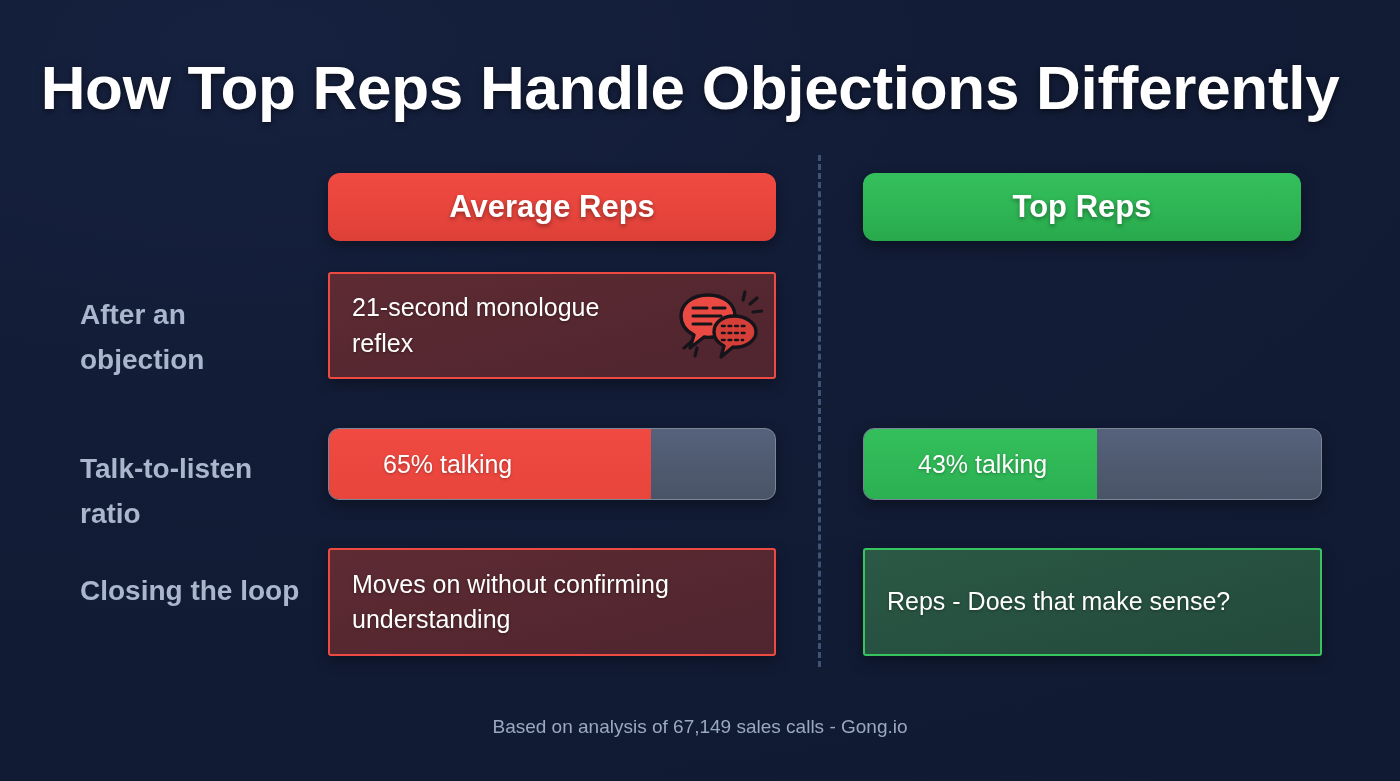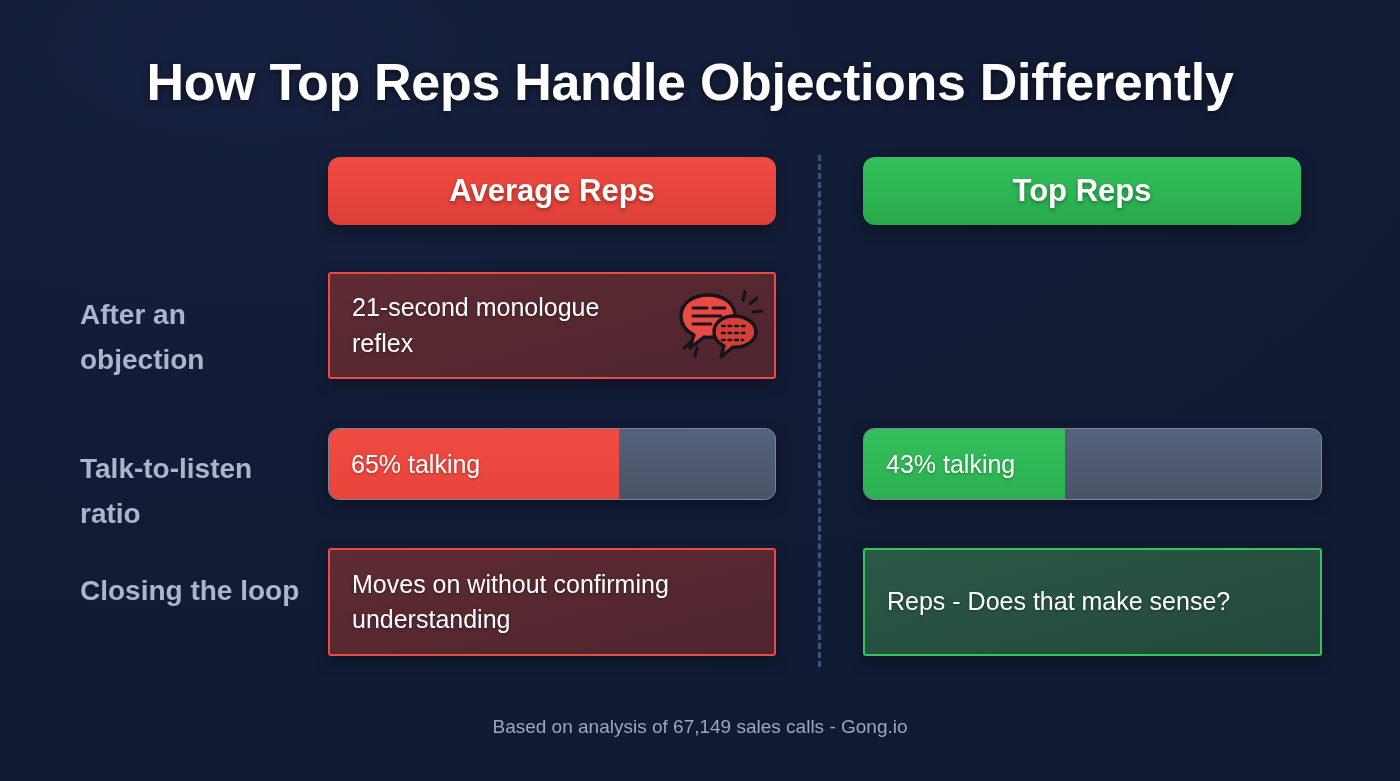--- a/index.html
+++ b/index.html
@@ -25,21 +25,21 @@
     overflow: hidden;
   }
 
   
   .title {
     position: absolute;
     top: 52px;
     left: 0;
     width: 1380px;
     text-align: center;
-    font-size: 52px;
+    font-size: 62px;
     font-weight: bold;
     letter-spacing: -0.3px;
     color: #ffffff;
     text-shadow: 0 2px 6px rgba(0,0,0,0.55);
   }
 
   
   .divider {
     position: absolute;
     left: 818px;
@@ -56,20 +56,21 @@
     height: 68px;
     border-radius: 12px;
     display: flex;
     align-items: center;
     justify-content: center;
     font-size: 31px;
     font-weight: bold;
     color: #ffffff;
     text-shadow: 0 2px 4px rgba(0,0,0,0.38);
     box-shadow: 0 5px 14px rgba(0,0,0,0.38);
+    margin-top: 16px;
   }
   .col-header.left {
     left: 328px;
     top: 157px;
     width: 448px;
     background: linear-gradient(180deg, #f04a42 0%, #e8453c 55%, #dc4038 100%);
   }
   .col-header.right {
     left: 863px;
     top: 157px;
@@ -147,20 +148,21 @@
     box-shadow: 0 5px 14px rgba(0,0,0,0.34);
   }
   .bar-track.left  { left: 328px; width: 448px; }
   .bar-track.right { left: 863px; width: 459px; }
 
   .bar-fill {
     position: absolute;
     left: 0; top: 0; bottom: 0;
     display: flex;
     align-items: center;
+    padding-left: 32px;
   }
   .bar-fill.red   { background: linear-gradient(180deg, #f04a42 0%, #e8453c 100%); }
   .bar-fill.green { background: linear-gradient(180deg, #35bf5c 0%, #2bb052 100%); }
 
   .bar-label {
     font-size: 25px;
     color: #ffffff;
     padding-left: 22px;
     white-space: nowrap;
     text-shadow: 0 1px 3px rgba(0,0,0,0.3);

